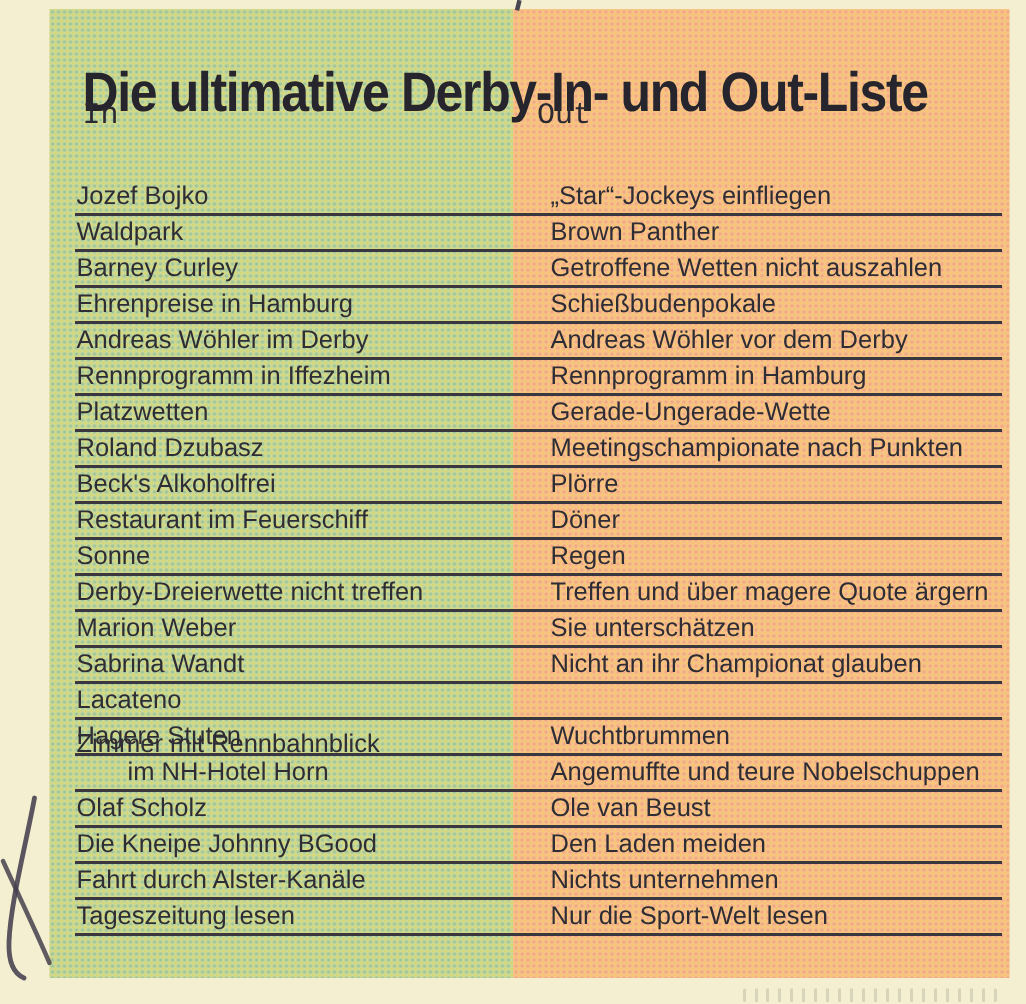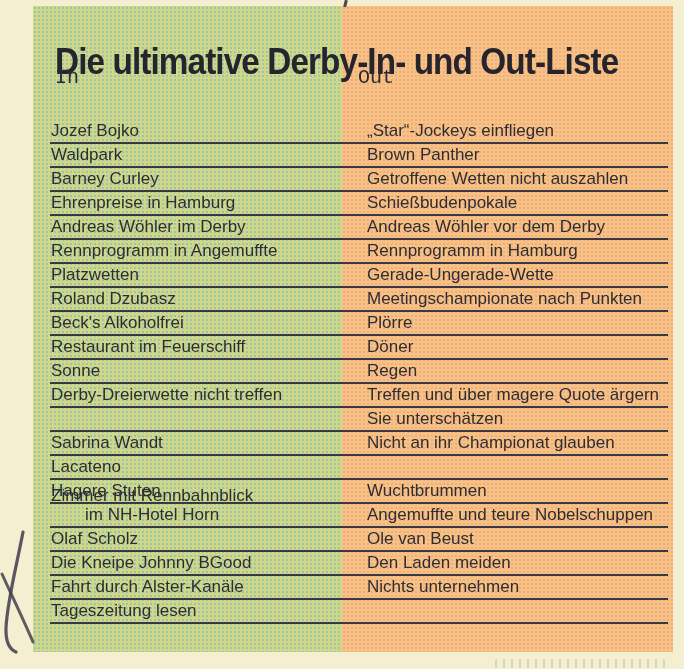--- a/index.html
+++ b/index.html
@@ -105,21 +105,21 @@
       </div>
       <div class="row">
         <div class="cell cell-in">Ehrenpreise in Hamburg</div>
         <div class="cell cell-out">Schießbudenpokale</div>
       </div>
       <div class="row">
         <div class="cell cell-in">Andreas Wöhler im Derby</div>
         <div class="cell cell-out">Andreas Wöhler vor dem Derby</div>
       </div>
       <div class="row">
-        <div class="cell cell-in">Rennprogramm in Angemuffte</div>
+        <div class="cell cell-in">Rennprogramm in Iffezheim</div>
         <div class="cell cell-out">Rennprogramm in Hamburg</div>
       </div>
       <div class="row">
         <div class="cell cell-in">Platzwetten</div>
         <div class="cell cell-out">Gerade-Ungerade-Wette</div>
       </div>
       <div class="row">
         <div class="cell cell-in">Roland Dzubasz</div>
         <div class="cell cell-out">Meetingschampionate nach Punkten</div>
       </div>
@@ -133,20 +133,21 @@
       </div>
       <div class="row">
         <div class="cell cell-in">Sonne</div>
         <div class="cell cell-out">Regen</div>
       </div>
       <div class="row">
         <div class="cell cell-in">Derby-Dreierwette nicht treffen</div>
         <div class="cell cell-out">Treffen und über magere Quote ärgern</div>
       </div>
       <div class="row">
+        <div class="cell cell-in">Marion Weber</div>
         <div class="cell cell-out">Sie unterschätzen</div>
       </div>
       <div class="row">
         <div class="cell cell-in">Sabrina Wandt</div>
         <div class="cell cell-out">Nicht an ihr Championat glauben</div>
       </div>
       <div class="row">
         <div class="cell cell-in">Lacateno</div>
       </div>
       <div class="row">
@@ -165,20 +166,21 @@
       <div class="row">
         <div class="cell cell-in">Die Kneipe Johnny BGood</div>
         <div class="cell cell-out">Den Laden meiden</div>
       </div>
       <div class="row">
         <div class="cell cell-in">Fahrt durch Alster-Kanäle</div>
         <div class="cell cell-out">Nichts unternehmen</div>
       </div>
       <div class="row">
         <div class="cell cell-in">Tageszeitung lesen</div>
+        <div class="cell cell-out">Nur die Sport-Welt lesen</div>
       </div>
     </div>
 </div>
 
 <svg class="pen-mark" width="42" height="150" viewBox="0 0 42 150" aria-hidden="true">
   <path d="M23,14 C17,46 7,84 6,110 C5.5,124 9,131 16,134" fill="none" stroke="#45404e" stroke-width="3.2" stroke-linecap="round" opacity="0.88"></path>
   <path d="M2,56 C12,78 24,103 33,124" fill="none" stroke="#45404e" stroke-width="3" stroke-linecap="round" opacity="0.85"></path>
 </svg>
 
 <div class="top-tick"></div>

